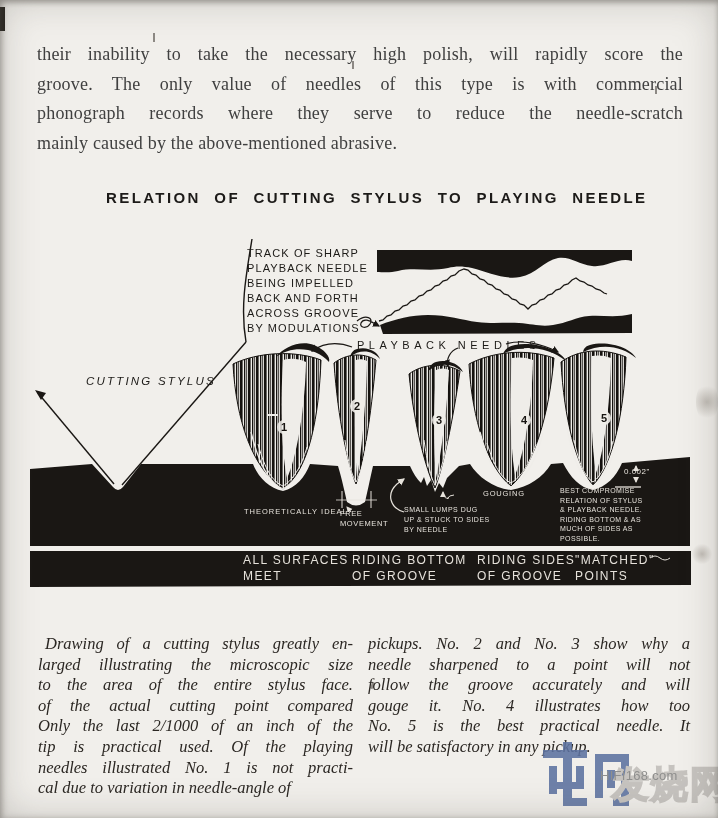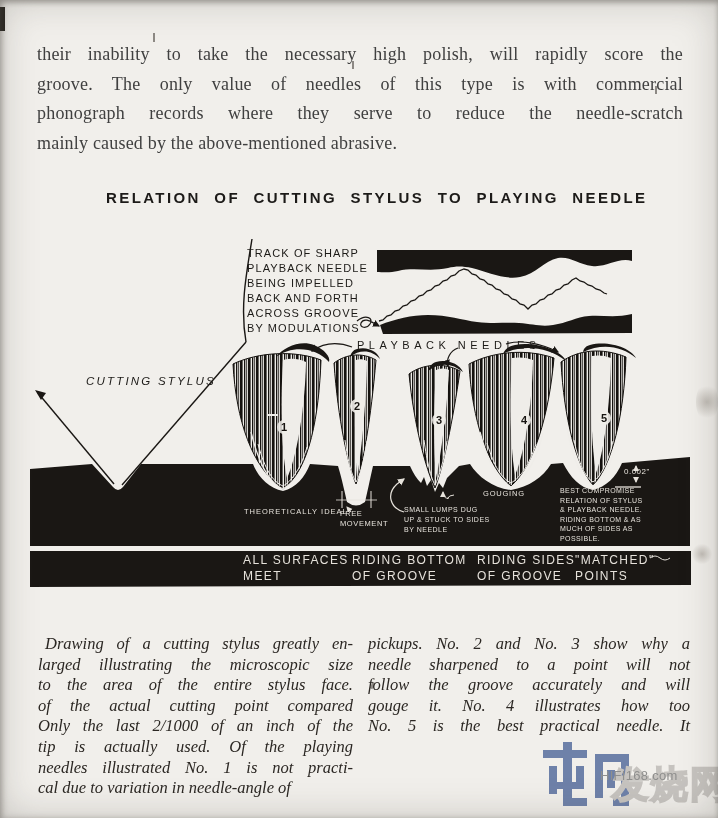--- a/index.html
+++ b/index.html
@@ -217,30 +217,31 @@
 OF GROOVE</div>
   <div class="dlabel wtxt floor-label fl-3">"MATCHED"
 POINTS</div>
 
   <div class="caption-col col-left">
     <div class="line indent">Drawing of a cutting stylus greatly en-</div>
     <div class="line">larged illustrating the microscopic size</div>
     <div class="line">to the area of the entire stylus face.</div>
     <div class="line">of the actual cutting point compared</div>
     <div class="line">Only the last 2/1000 of an inch of the</div>
-    <div class="line">tip is actually used. Of the playing</div>
+    <div class="line">tip is practical used. Of the playing</div>
     <div class="line">needles illustrated No. 1 is not practi-</div>
     <div class="line last">cal due to variation in needle-angle of</div>
   </div>
   <div class="caption-col col-right">
     <div class="line">pickups. No. 2 and No. 3 show why a</div>
     <div class="line">needle sharpened to a point will not</div>
     <div class="line">follow the groove accurately and will</div>
     <div class="line">gouge it. No. 4 illustrates how too</div>
     <div class="line">No. 5 is the best practical needle. It</div>
+    <div class="line last">will be satisfactory in any pickup.</div>
   </div>
 
   <div class="watermark">
     <svg class="wm-logo" width="92" height="72" viewBox="0 0 92 72">
       <g fill="#5d72a0">
         <rect x="0" y="8" width="44" height="8"></rect>
         <rect x="6" y="24" width="8" height="28"></rect>
         <rect x="20" y="0" width="9" height="64"></rect>
         <rect x="20" y="56" width="24" height="8"></rect>
         <rect x="33" y="24" width="8" height="20"></rect>

